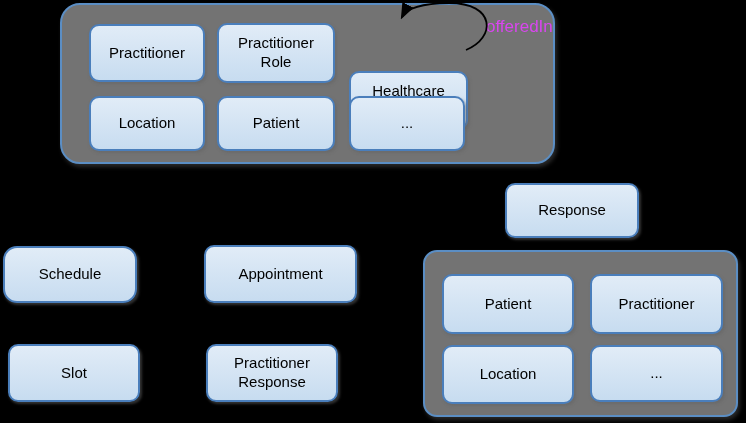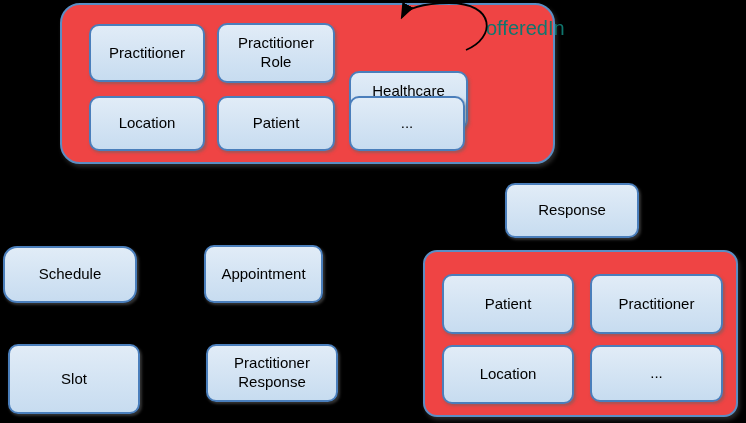--- a/index.html
+++ b/index.html
@@ -6,21 +6,21 @@
   .canvas {
     position: relative;
     width: 746px;
     height: 423px;
     background: #000000;
     font-family: "Liberation Sans", sans-serif;
     overflow: hidden;
   }
   .group {
     position: absolute;
-    background: #ef4444;
+    background: #737373;
     border: 2px solid #5b8ec4;
     box-sizing: border-box;
     box-shadow: 2px 3px 4px rgba(90,90,90,0.45);
   }
   .group.top { left: 60px; top: 3px; width: 495px; height: 161px; border-radius: 20px; }
   .group.bottom-right { left: 423px; top: 250px; width: 315px; height: 167px; border-radius: 14px; }
   .node {
     position: absolute;
     display: flex;
     align-items: center;
@@ -33,22 +33,22 @@
     font-size: 15px;
     line-height: 1.25;
     color: #000000;
     padding: 2px 6px;
     box-shadow: 1.5px 2px 2.5px rgba(100,100,100,0.5);
   }
   .loop-label {
     position: absolute;
     left: 486px;
     top: 17px;
-    font-size: 20px;
-    color: #0f766e;
+    font-size: 17px;
+    color: #d946ef;
     white-space: nowrap;
   }
   .arrow-overlay {
     position: absolute;
     left: 0; top: 0;
     width: 746px; height: 423px;
     pointer-events: none;
   }
 </style>
 </head>
@@ -63,22 +63,22 @@
     <div class="node" style="left:27px; top:91px; width:116px; height:55px;">Location</div>
     <div class="node" style="left:155px; top:91px; width:118px; height:55px;">Patient</div>
     <div class="node" style="left:287px; top:91px; width:116px; height:55px;">...</div>
   </div>
 
   <div class="loop-label">offeredIn</div>
 
   <div class="node" style="left:505px; top:183px; width:134px; height:55px;">Response</div>
 
   <div class="node" style="left:3px; top:246px; width:134px; height:57px;border-radius:14px;">Schedule</div>
-  <div class="node" style="left:204px; top:245px; width:119px; height:58px;">Appointment</div>
-  <div class="node" style="left:8px; top:344px; width:132px; height:70px;">Slot</div>
+  <div class="node" style="left:204px; top:245px; width:153px; height:58px;">Appointment</div>
+  <div class="node" style="left:8px; top:344px; width:132px; height:58px;">Slot</div>
   <div class="node" style="left:206px; top:344px; width:132px; height:58px;">Practitioner Response</div>
 
   <div class="group bottom-right">
     <div class="node" style="left:17px; top:22px; width:132px; height:60px;">Patient</div>
     <div class="node" style="left:165px; top:22px; width:133px; height:60px;">Practitioner</div>
     <div class="node" style="left:17px; top:93px; width:132px; height:59px;">Location</div>
     <div class="node" style="left:165px; top:93px; width:133px; height:57px;">...</div>
   </div>
 
   <svg class="arrow-overlay" viewBox="0 0 746 423" xmlns="http://www.w3.org/2000/svg">

